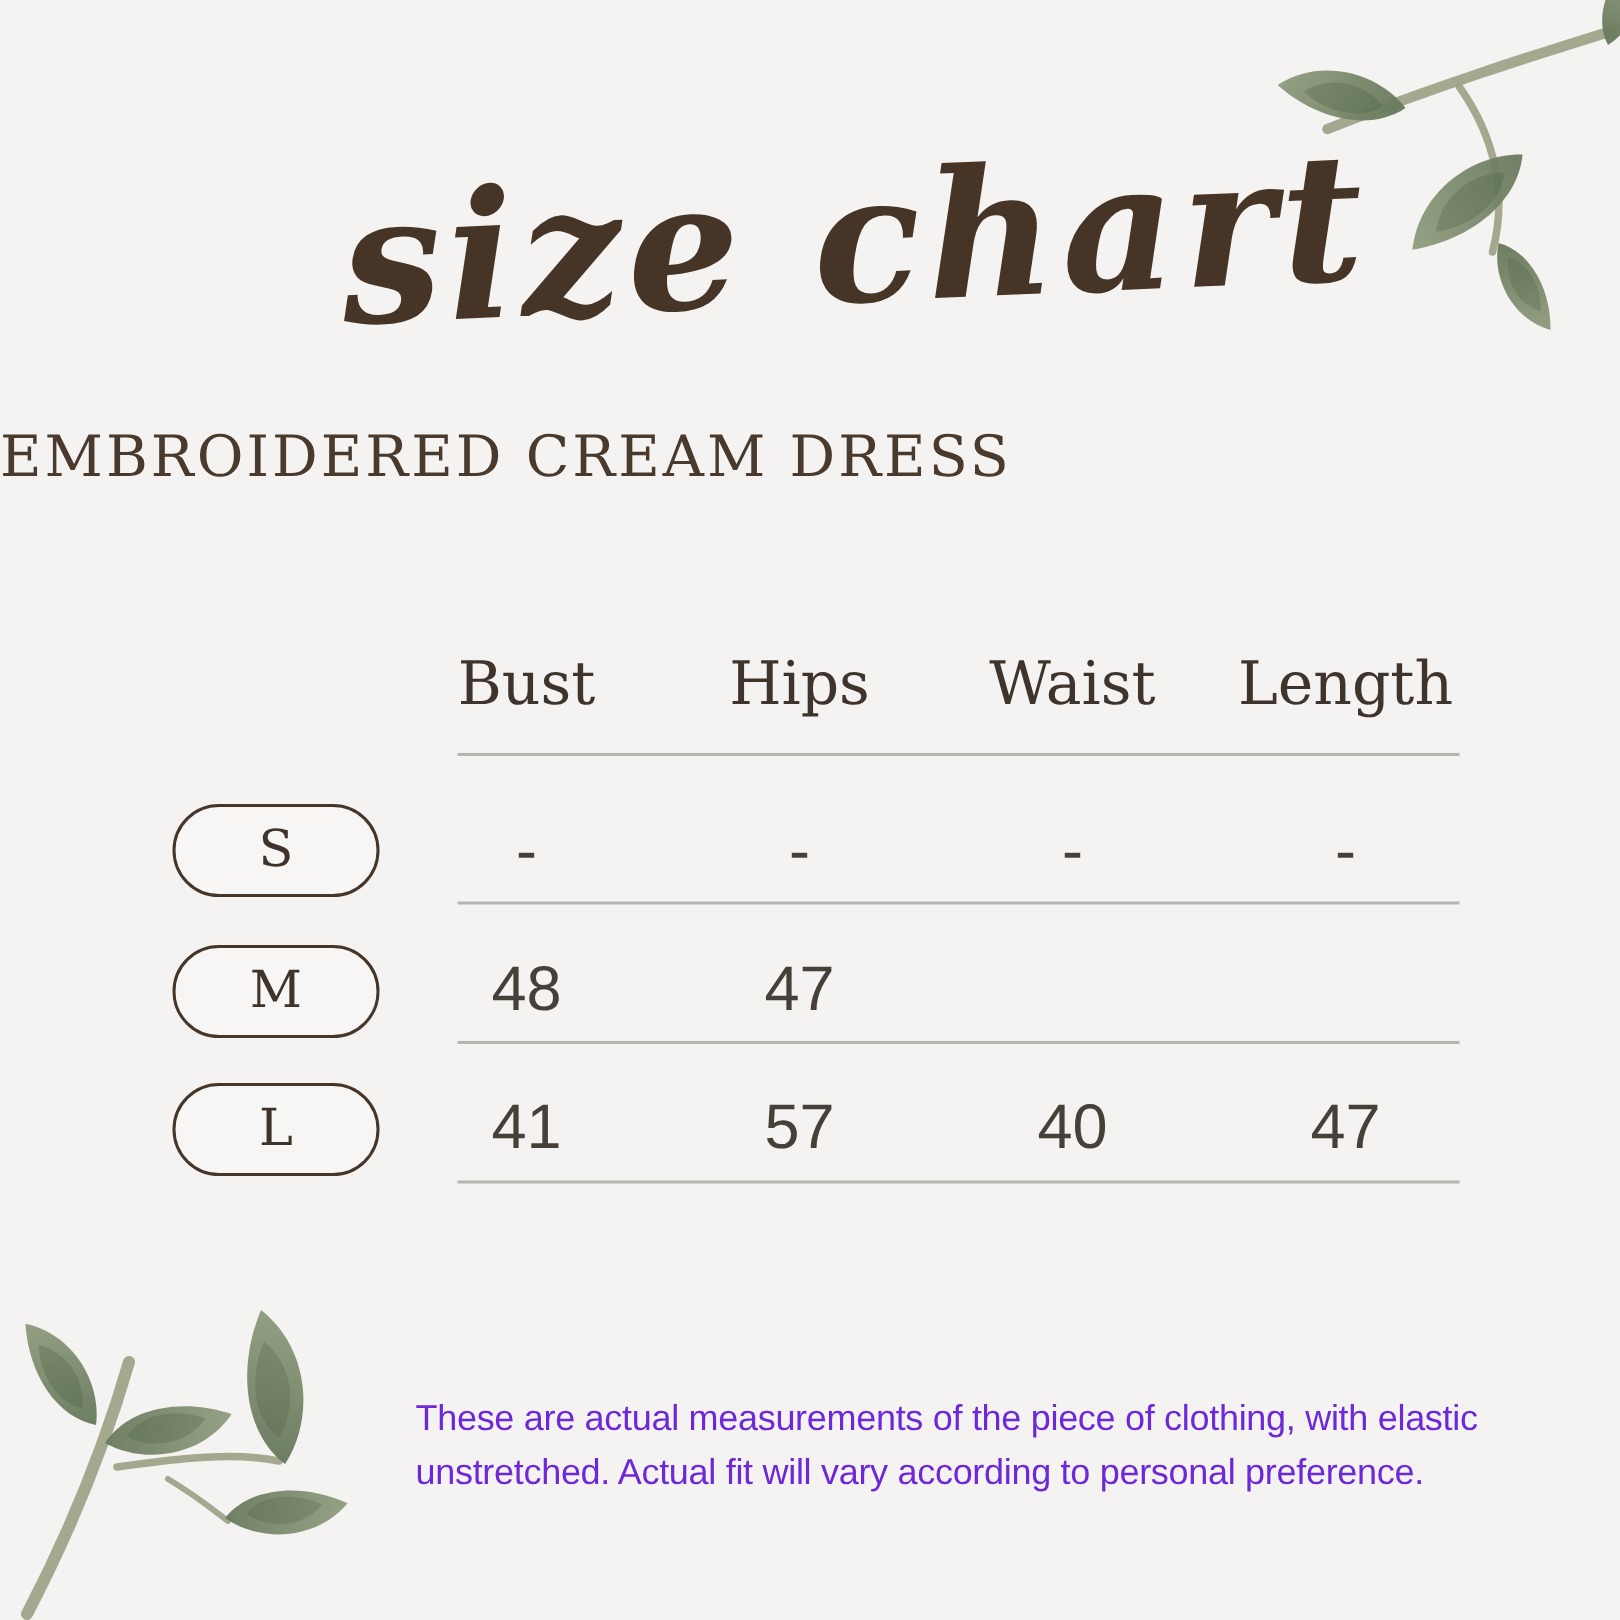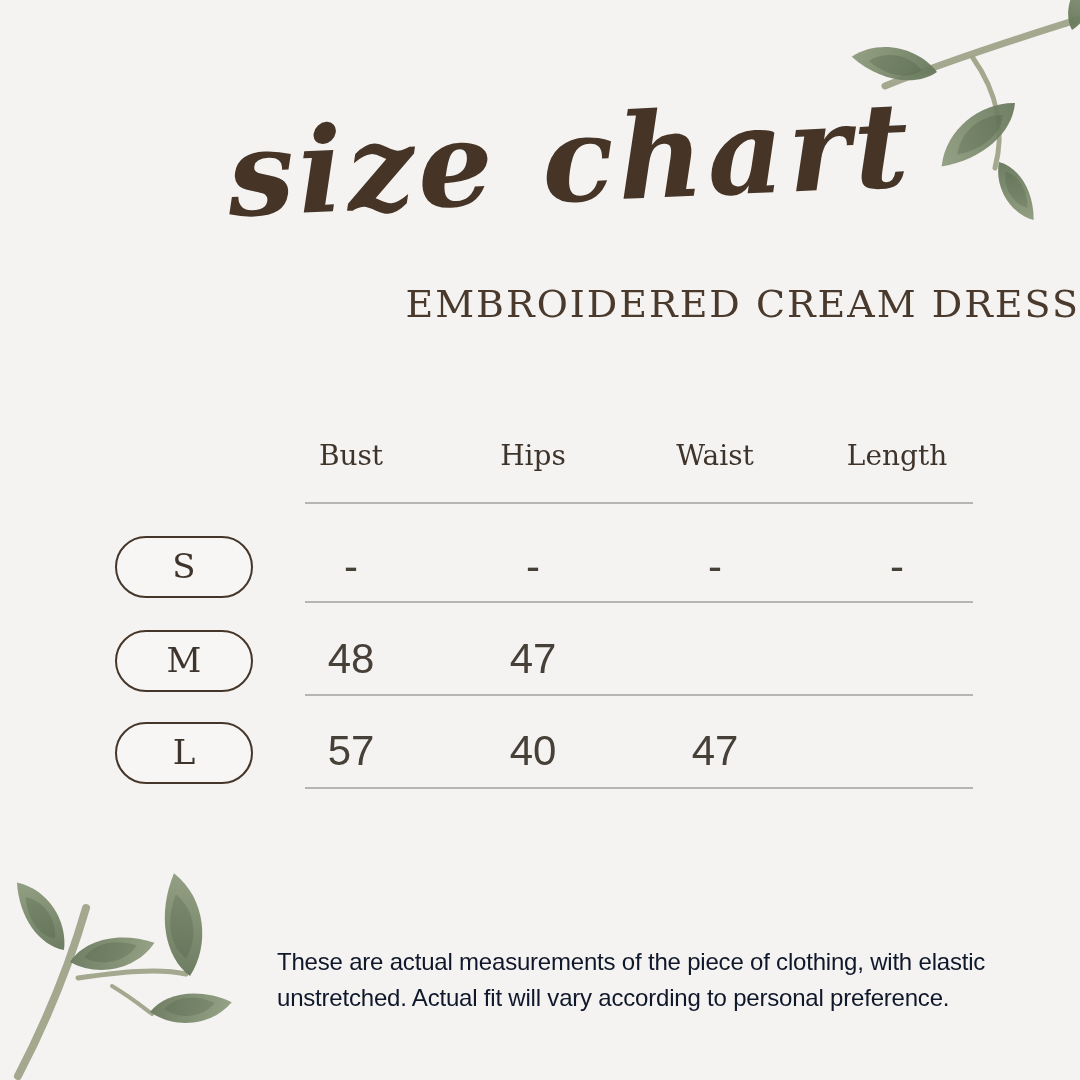--- a/index.html
+++ b/index.html
@@ -11,31 +11,31 @@
   }
   
   .title{
     position:absolute;left:60px;top:60px;width:1020px;height:200px;
     text-align:center;font-family:"DejaVu Serif", serif;
     font-style:italic;font-weight:bold;font-size:118px;line-height:200px;
     letter-spacing:4px;color:#463527;transform:rotate(-2.5deg);
   }
   
   .subtitle{
-    position:absolute;left:0;top:282px;width:1080px;text-align:right;
+    position:absolute;left:0;top:282px;width:1080px;text-align:left;
     font-family:"DejaVu Serif", serif;font-size:38px;letter-spacing:2px;
     color:#4a3a2d;
   }
   
   .col-headers{
     position:absolute;left:260px;top:426px;width:728px;height:60px;
     display:grid;grid-template-columns:repeat(4,1fr);
   }
   .col-headers .col-h{
-    text-align:center;line-height:60px;font-size:28px;color:#3f342b;
+    text-align:center;line-height:60px;font-size:40px;color:#3f342b;
     font-family:"DejaVu Serif", serif;
   }
   .tline{
     position:absolute;left:305px;width:668px;height:2px;background:#b7b5b2;
   }
   .line-header{top:502px;}
   .line-s{top:601px;}
   .line-m{top:694px;}
   .line-l{top:787px;}
   .pill{
@@ -56,21 +56,21 @@
   .vals-m{top:628px;}
   .vals-l{top:720px;}
   .vals .v{
     text-align:center;line-height:62px;
     font-family:"Liberation Sans", sans-serif;font-size:42px;color:#474039;
   }
   
   .footnote{
     position:absolute;left:277px;top:928px;width:790px;
     font-family:"Liberation Sans", sans-serif;font-size:24px;
-    line-height:36px;color:#0f172a;letter-spacing:-0.2px;margin-top:16px;
+    line-height:36px;color:#6d28d9;letter-spacing:-0.2px;
   }
   
   .leaf-tr{position:absolute;top:0;right:0;width:255px;height:235px;}
   .leaf-bl{position:absolute;left:0;bottom:0;width:235px;height:230px;}
 </style>
 </head>
 <body>
 
 <div class="stage">
 
@@ -152,20 +152,21 @@
 
   <div class="pill pill-m">M</div>
   <div class="vals vals-m">
     <div class="v">48</div>
     <div class="v">47</div>
   </div>
   <div class="tline line-m"></div>
 
   <div class="pill pill-l">L</div>
   <div class="vals vals-l">
+    <div class="v">41</div>
     <div class="v">57</div>
     <div class="v">40</div>
     <div class="v">47</div>
   </div>
   <div class="tline line-l"></div>
 
   <div class="footnote">
     <div>These are actual measurements of the piece of clothing, with elastic</div>
     <div>unstretched. Actual fit will vary according to personal preference.</div>
   </div>

